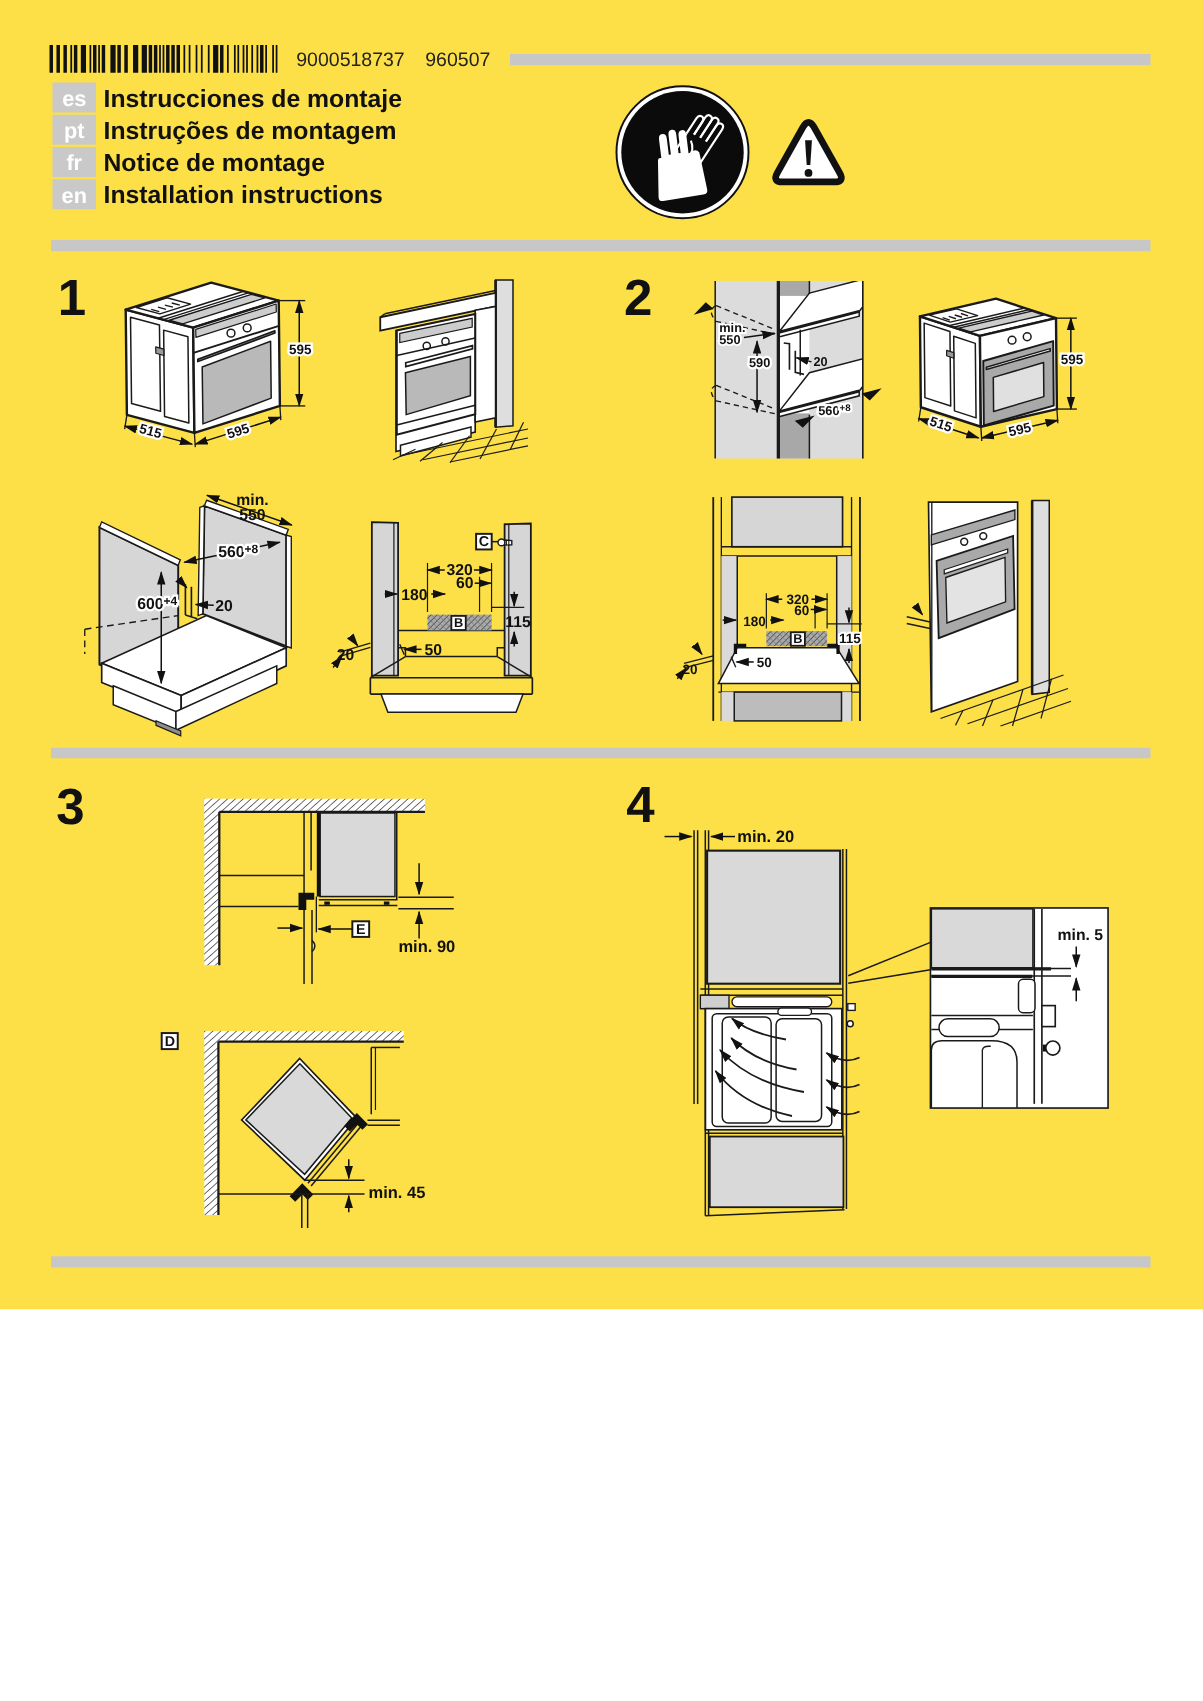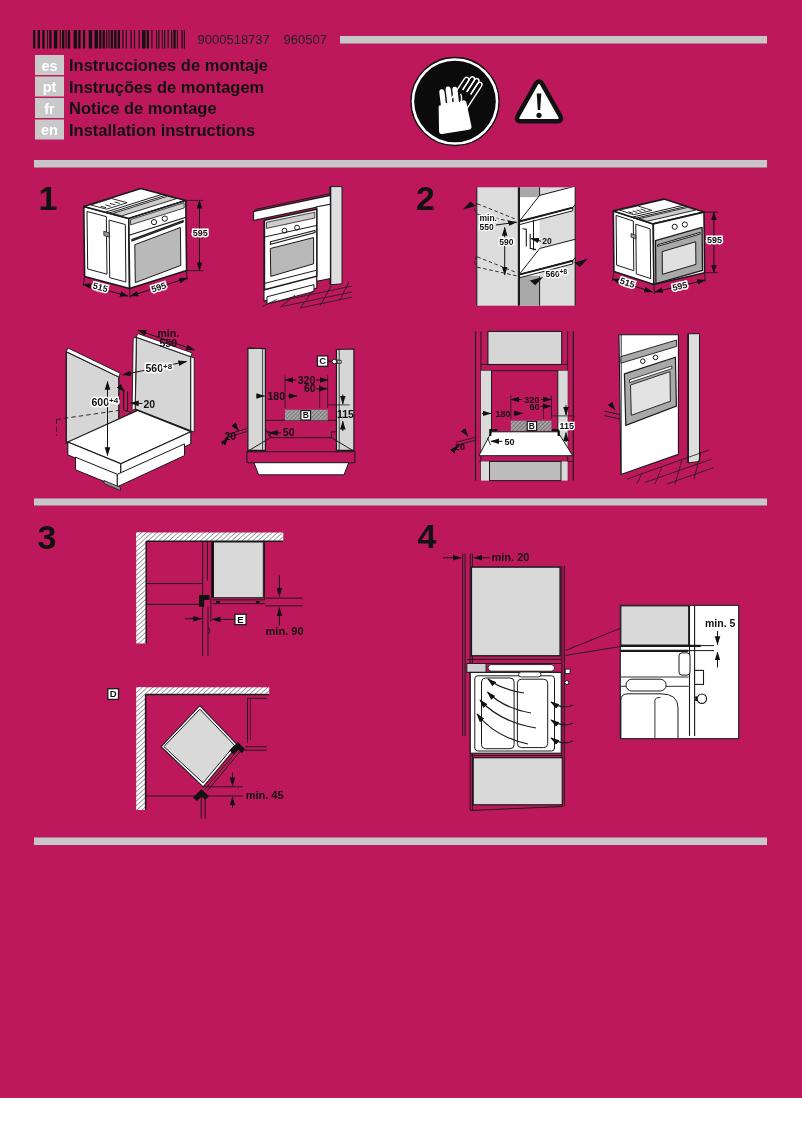--- a/index.html
+++ b/index.html
@@ -1,16 +1,16 @@
 <!DOCTYPE html>
 <html><head>
 <meta charset="utf-8">
 <style>
 html,body{margin:0;padding:0;background:#fff;}
-#page{position:relative;width:802px;height:1098px;background:#be185d;font-family:"Liberation Sans",sans-serif;}
+#page{position:relative;width:802px;height:873px;background:#fde047;font-family:"Liberation Sans",sans-serif;}
 svg{position:absolute;left:0;top:0;}
 text{font-family:"Liberation Sans",sans-serif;}
 </style>
 </head>
 <body>
 <div id="page">
 <svg width="802" height="1134" viewBox="0 0 802 1134">
 <defs>
 
 <pattern id="hatch" width="3.5" height="3.5" patternUnits="userSpaceOnUse" patternTransform="rotate(48)">

